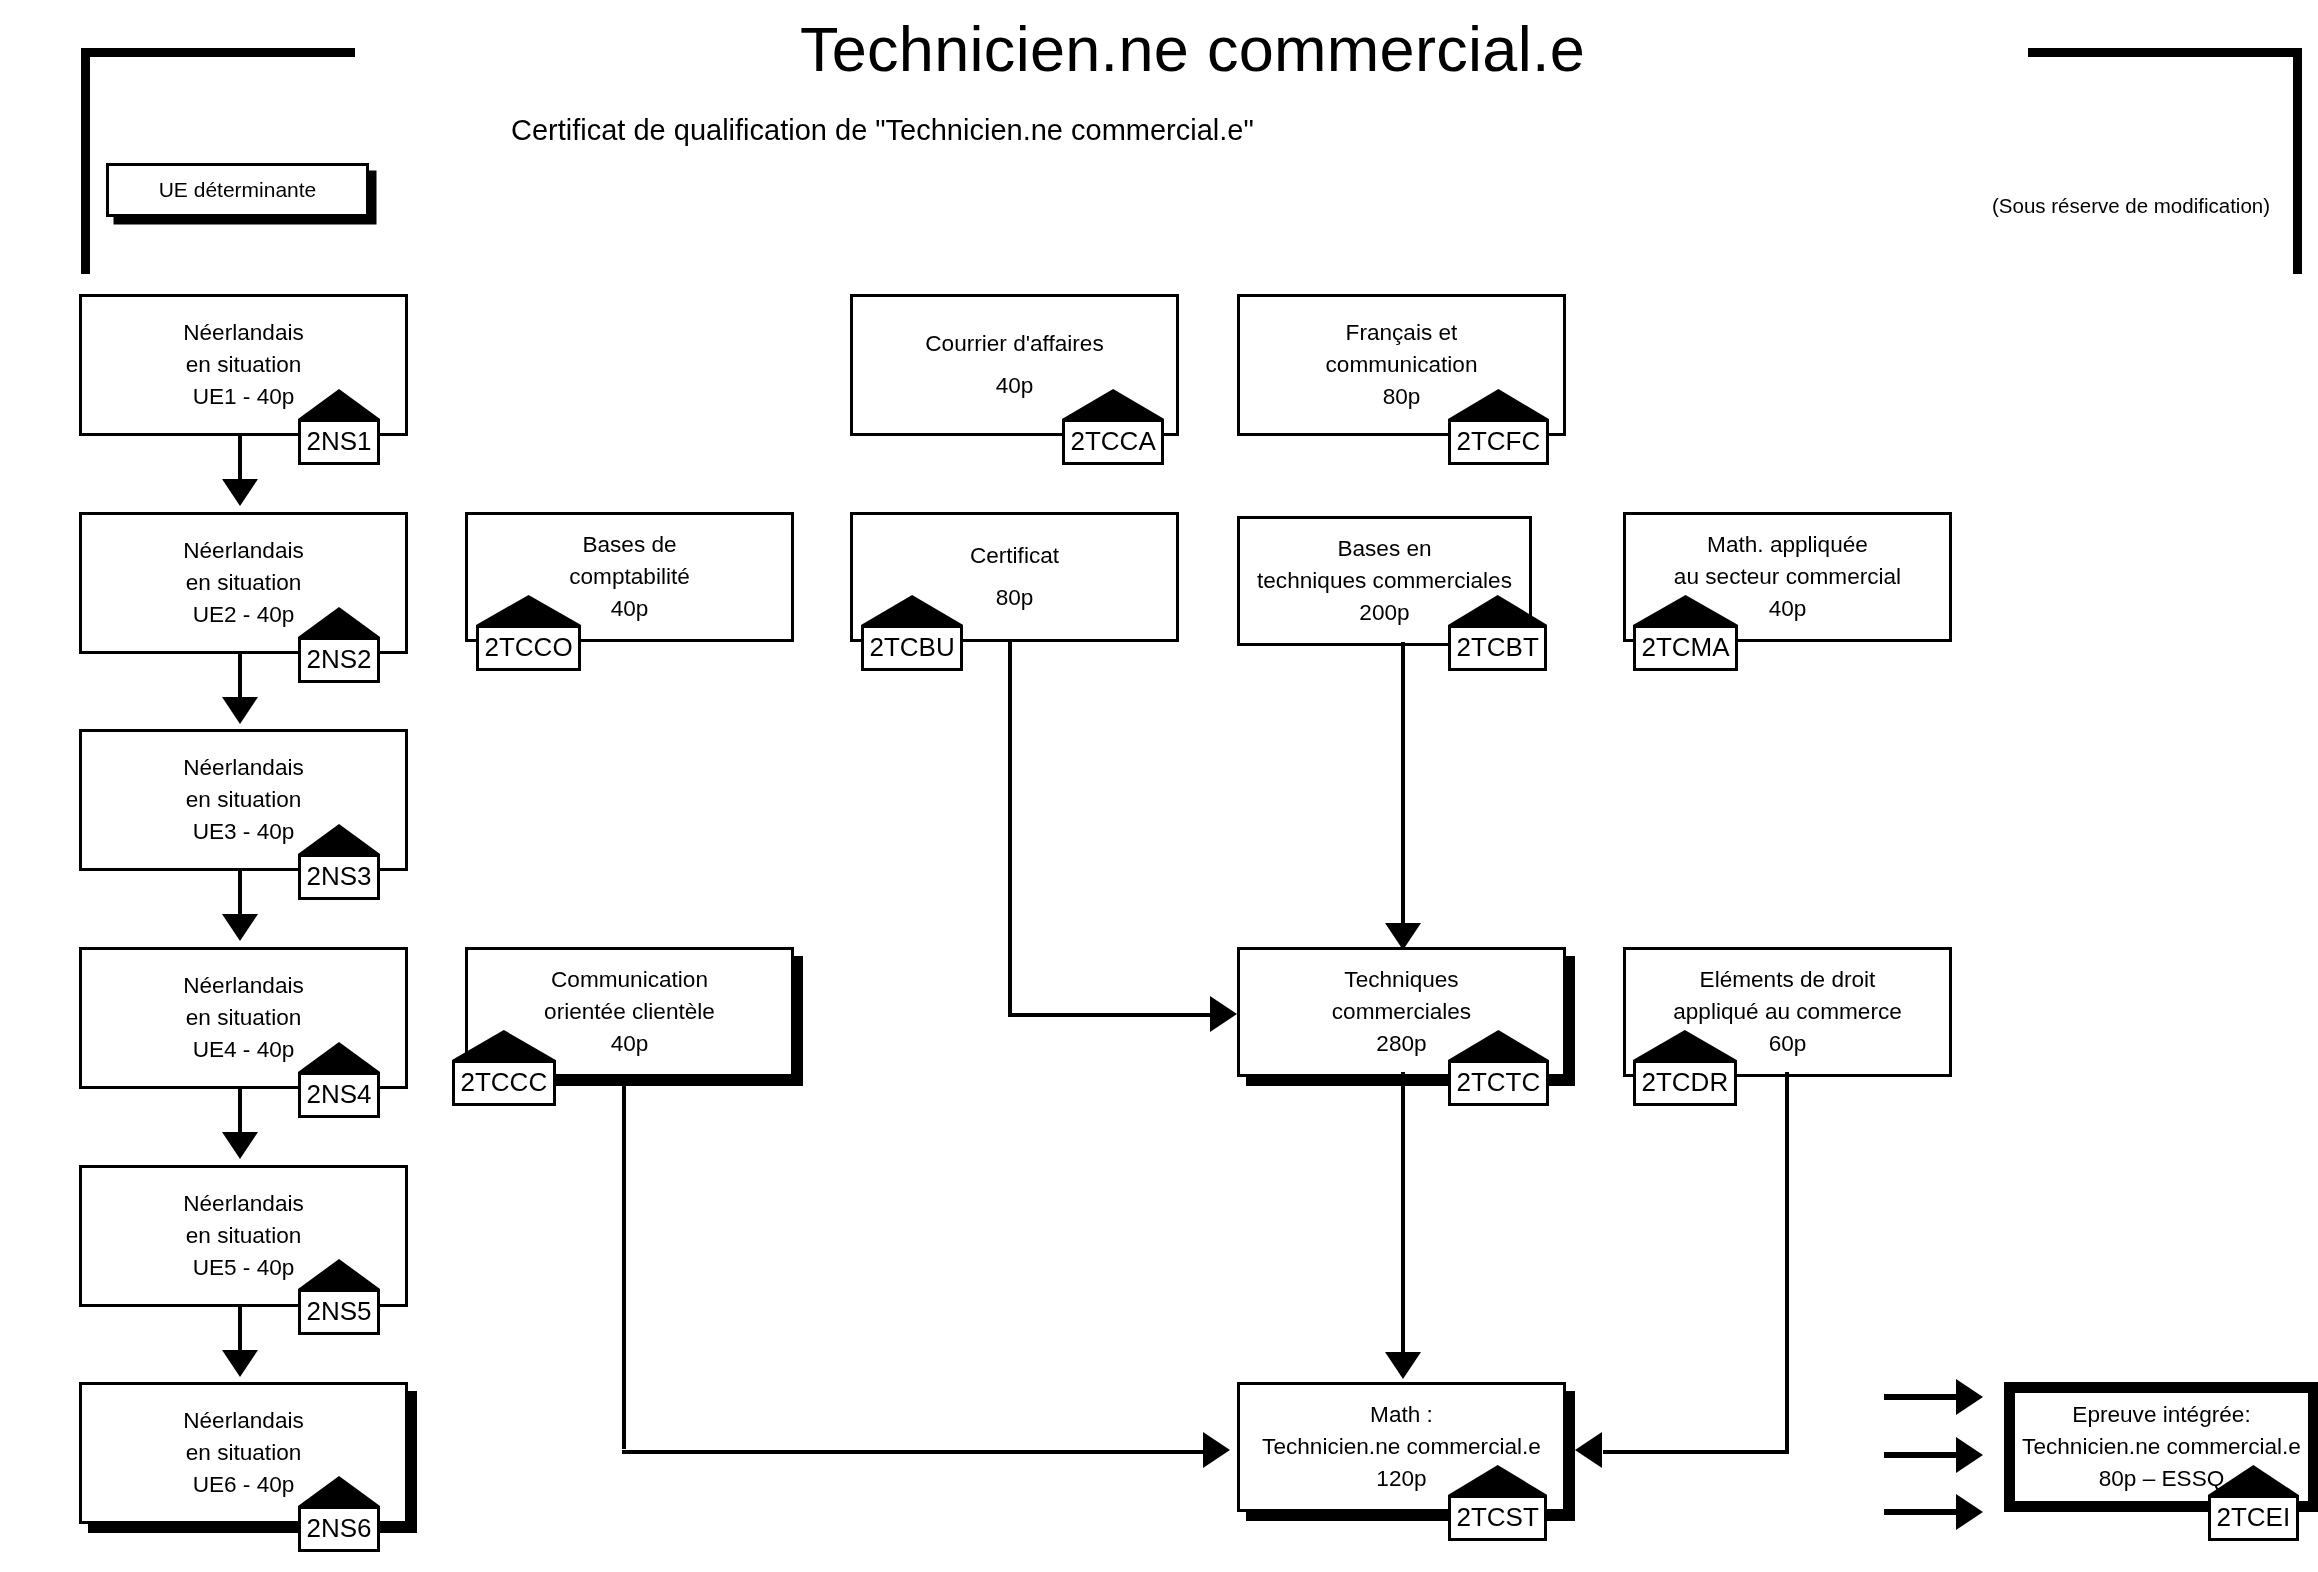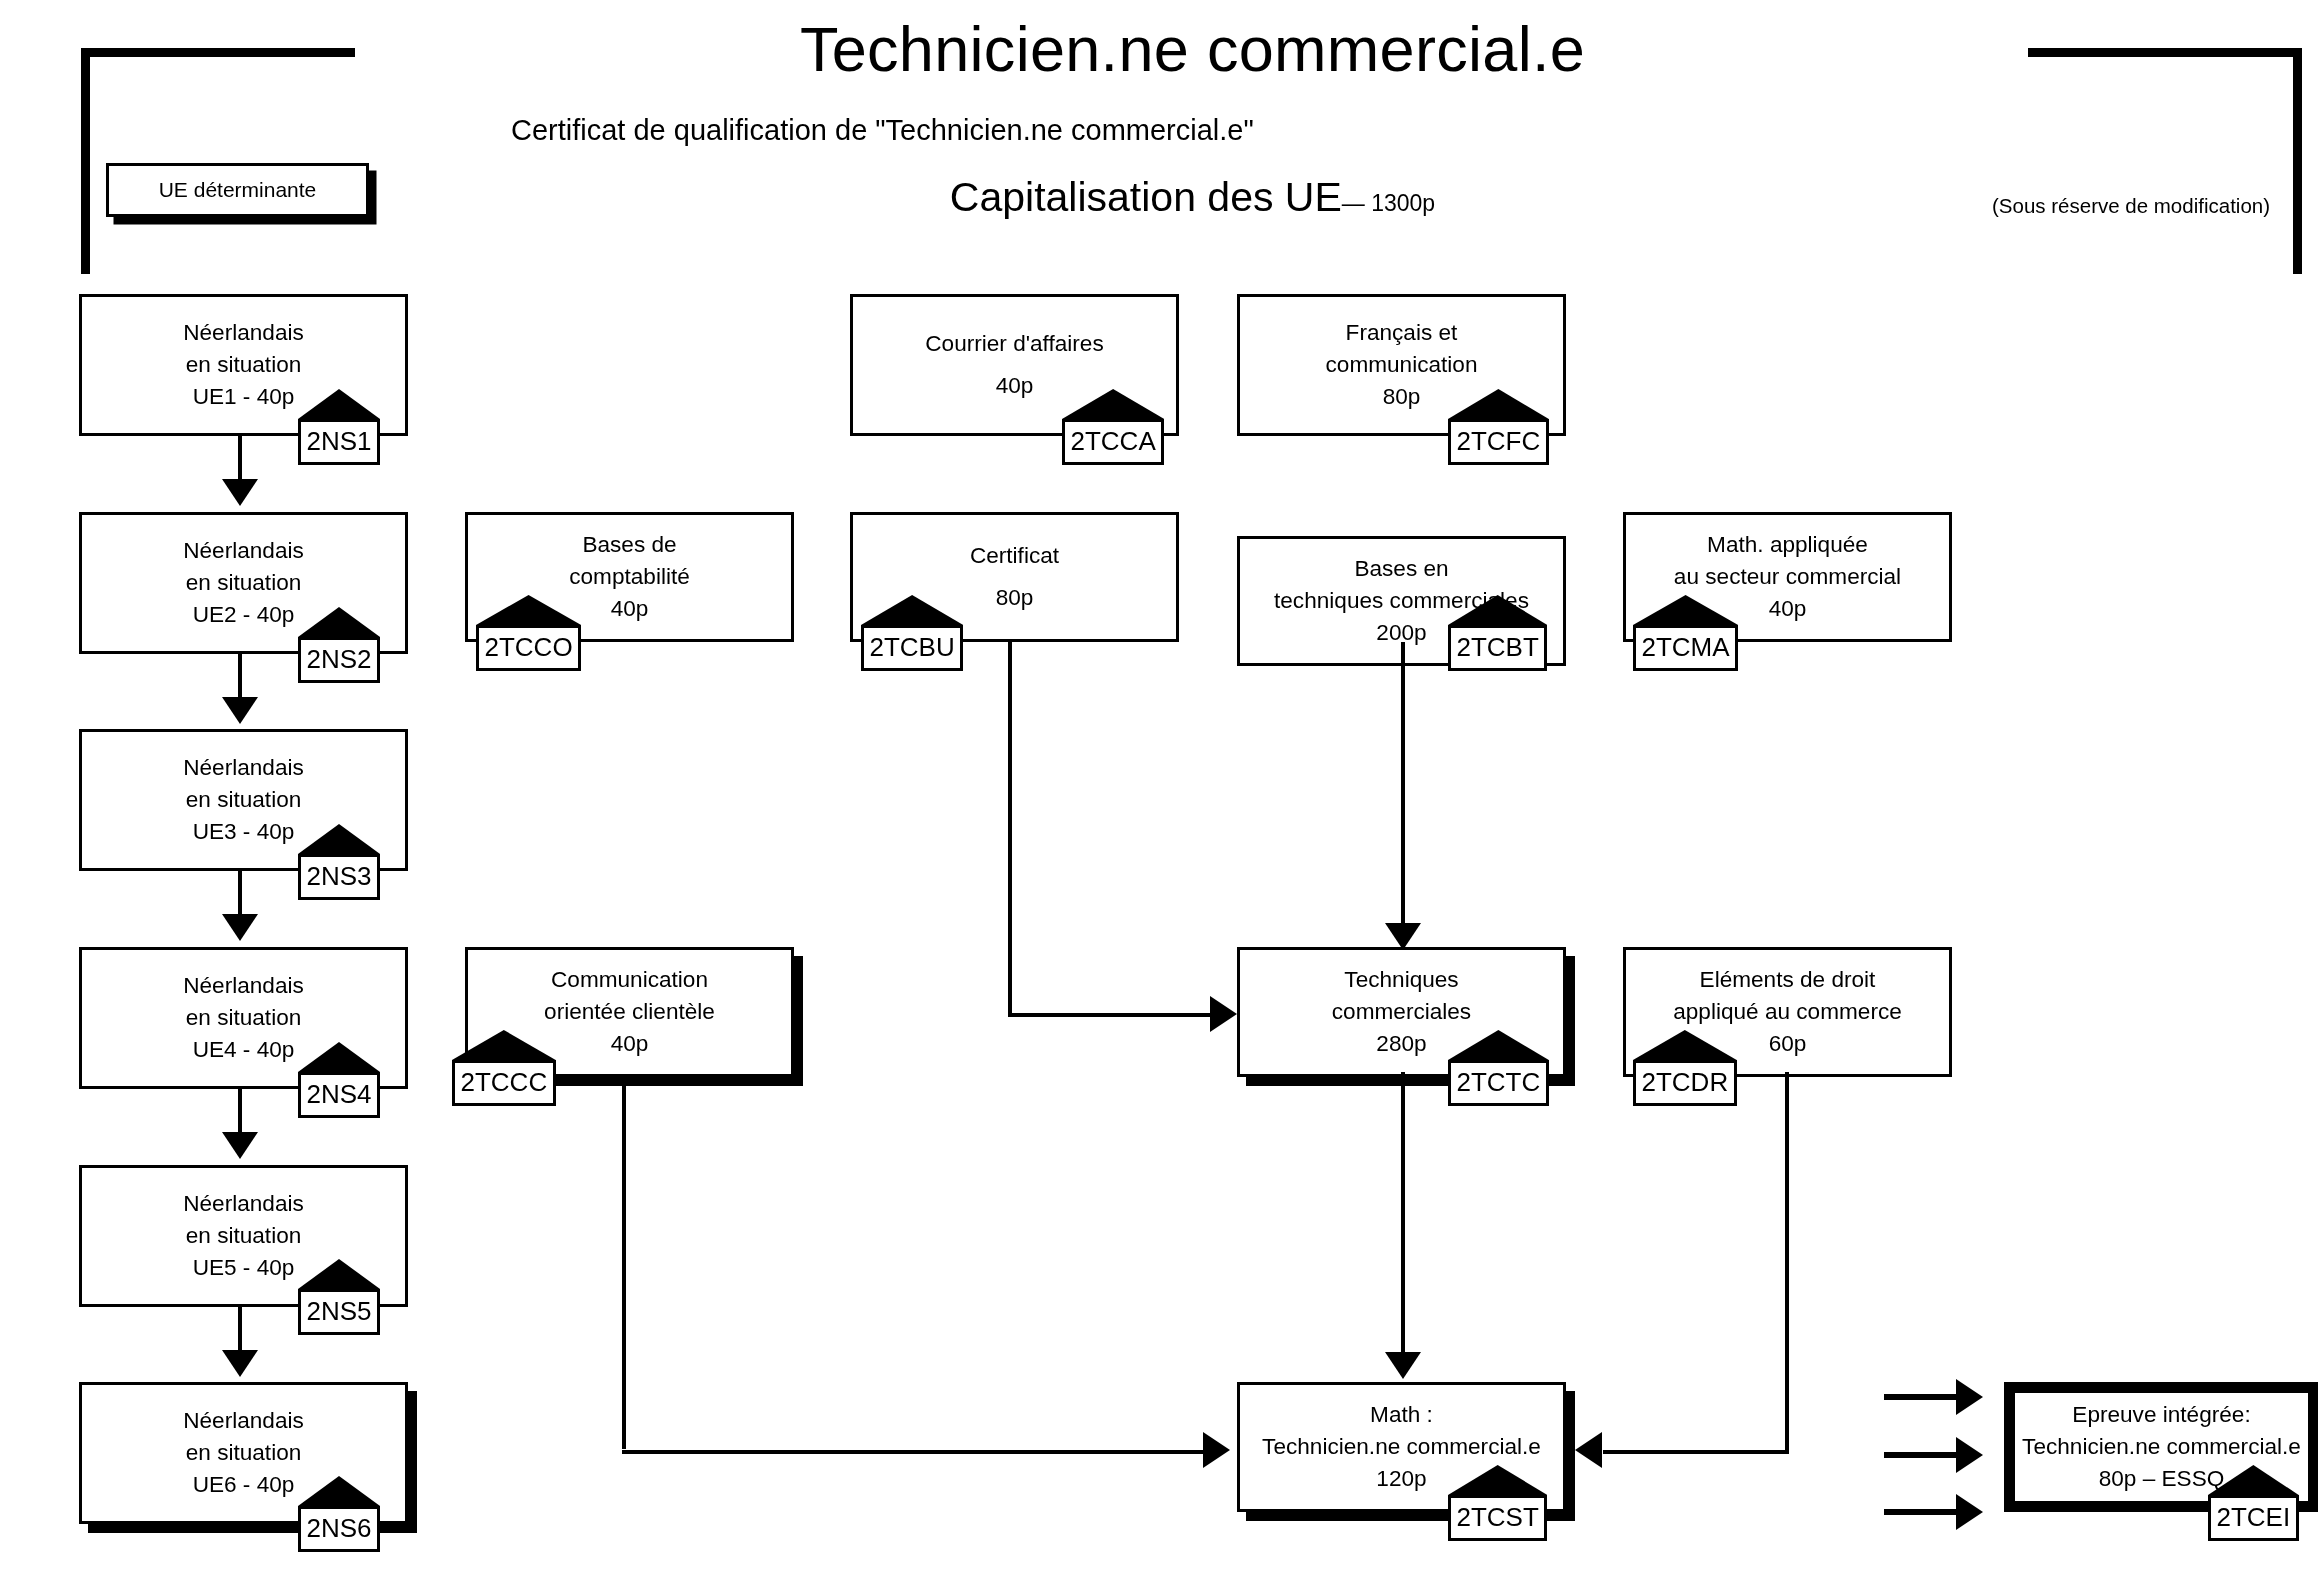--- a/index.html
+++ b/index.html
@@ -58,23 +58,20 @@
     <div class="h" style="left:0;top:0;width:274px;"></div>
     <div class="v" style="left:0;top:0;height:226px;"></div>
   </div>
   <div class="bracket" style="left:1996px;top:48px;width:274px;height:226px;">
     <div class="h" style="left:0;top:0;width:274px;"></div>
     <div class="v" style="right:0;top:0;height:226px;"></div>
   </div>
 
   <div class="title-main" style="left:479px;top:18px;width:1363px;">Technicien.ne commercial.e</div>
   <div class="title-sub" style="left:479px;top:116px;width:1363px;">Certificat de qualification de "Technicien.ne commercial.e"</div>
-  <div class="title-cap" style="left:479px;top:177px;width:1363px;">
-     <span>Capitalisation des UE</span><span class="pts">— 1300p</span>
-  </div>
   <div class="note-right" style="left:1960px;top:194px;">(Sous réserve de modification)</div>
 
   <div class="legend-box" style="left:74px;top:163px;width:257px;height:48px;">
     <span>UE déterminante</span>
   </div>
 
   <div class="ln-v" style="left:206px;top:436px;height:53px;"></div>
   <div class="arrow down" style="left:190px;top:479px;"></div>
 
   <div class="ln-v" style="left:206px;top:654px;height:53px;"></div>
@@ -227,21 +224,21 @@
       <span class="ln">Certificat</span>
       <span class="gap"></span>
       <span class="ln">80p</span>
     </div>
   </div>
   <div class="tag" style="left:829px;top:625px;">
     <div class="tent"></div>
     <div class="lbl">2TCBU</div>
   </div>
 
-  <div class="node" style="left:1205px;top:536px;width:329px;height:130px;">
+  <div class="node" style="left:1205px;top:516px;width:295px;height:130px;">
     <div class="body">
       <span class="ln">Bases en</span>
       <span class="ln">techniques commerciales</span>
       <span class="ln">200p</span>
     </div>
   </div>
   <div class="tag" style="left:1416px;top:625px;">
     <div class="tent"></div>
     <div class="lbl">2TCBT</div>
   </div>

